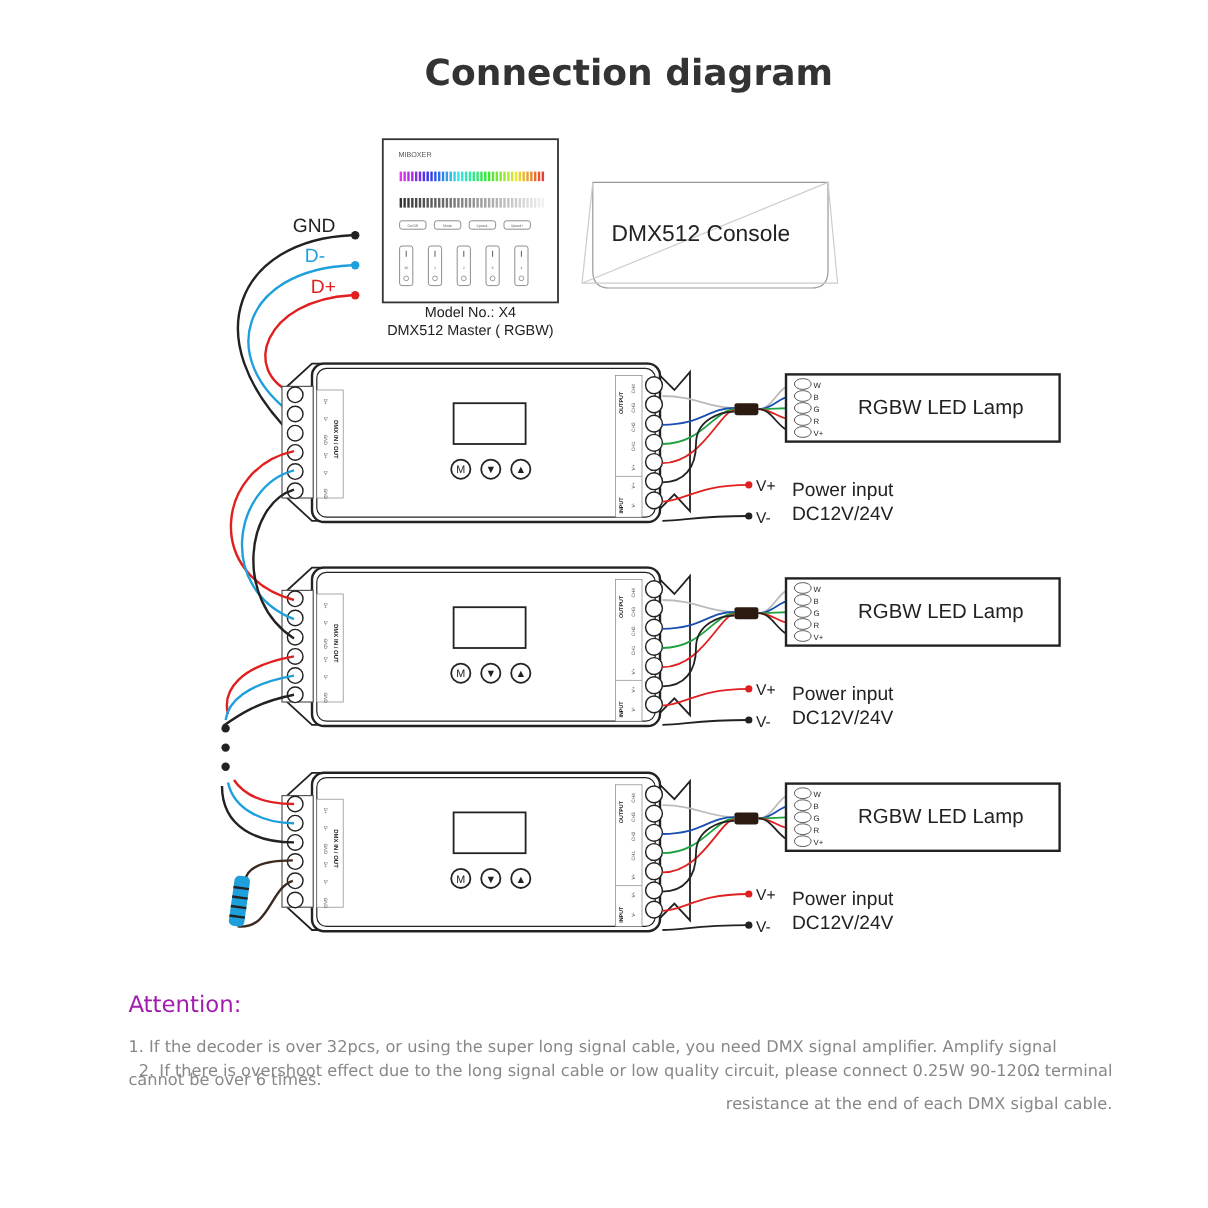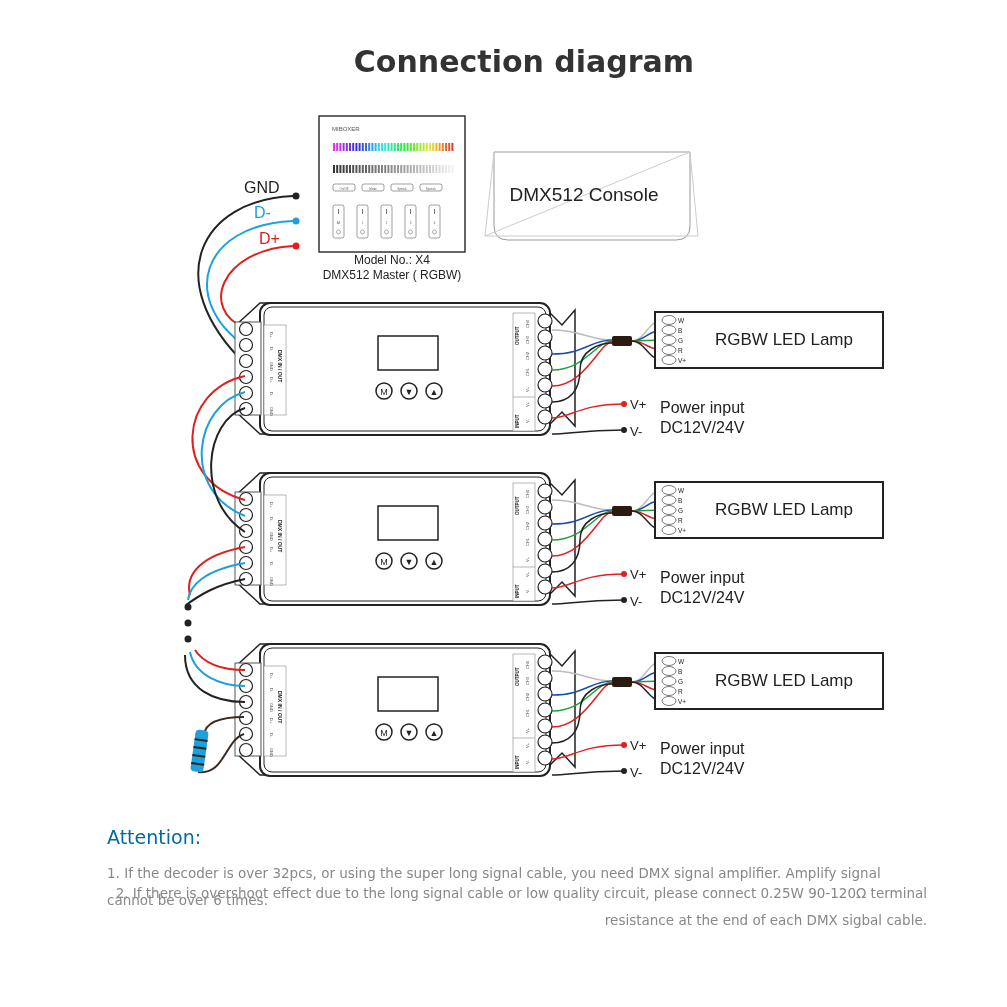--- a/index.html
+++ b/index.html
@@ -1,19 +1,19 @@
 <!DOCTYPE html>
 <html><head>
 <meta charset="utf-8">
 <style>
   html,body{margin:0;padding:0;background:#fff;}
   body{width:1007px;height:1007px;position:relative;overflow:hidden;font-family:"Liberation Sans",sans-serif;}
   #title{position:absolute;left:0;top:44px;width:1048px;text-align:center;font-family:"DejaVu Sans",sans-serif;font-weight:bold;font-size:30px;color:#333;}
   svg#diagram{position:absolute;left:0;top:0;}
-  #attention{position:absolute;left:107px;top:826px;font-family:"DejaVu Sans",sans-serif;font-size:19px;color:#0369a1;}
+  #attention{position:absolute;left:107px;top:826px;font-family:"DejaVu Sans",sans-serif;font-size:19px;color:#a21caf;}
   .note{position:absolute;left:107px;width:820px;font-family:"DejaVu Sans",sans-serif;font-size:13.5px;color:#888;line-height:27px;}
   #note1{top:860px;}
   #note2{top:880px;text-align:right;}
   .svgtext{font-family:"Liberation Sans",sans-serif;}
 </style>
 </head>
 <body>
 
 <div id="title">Connection diagram</div>
 

